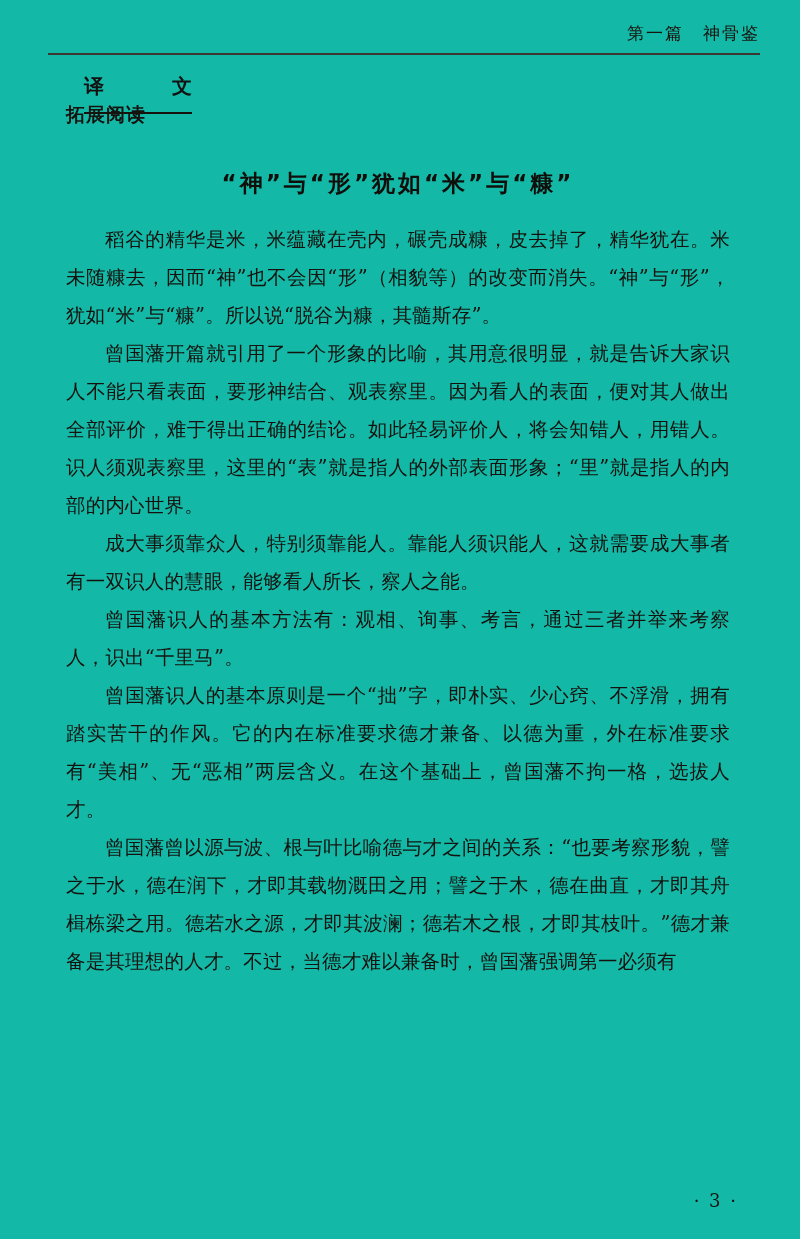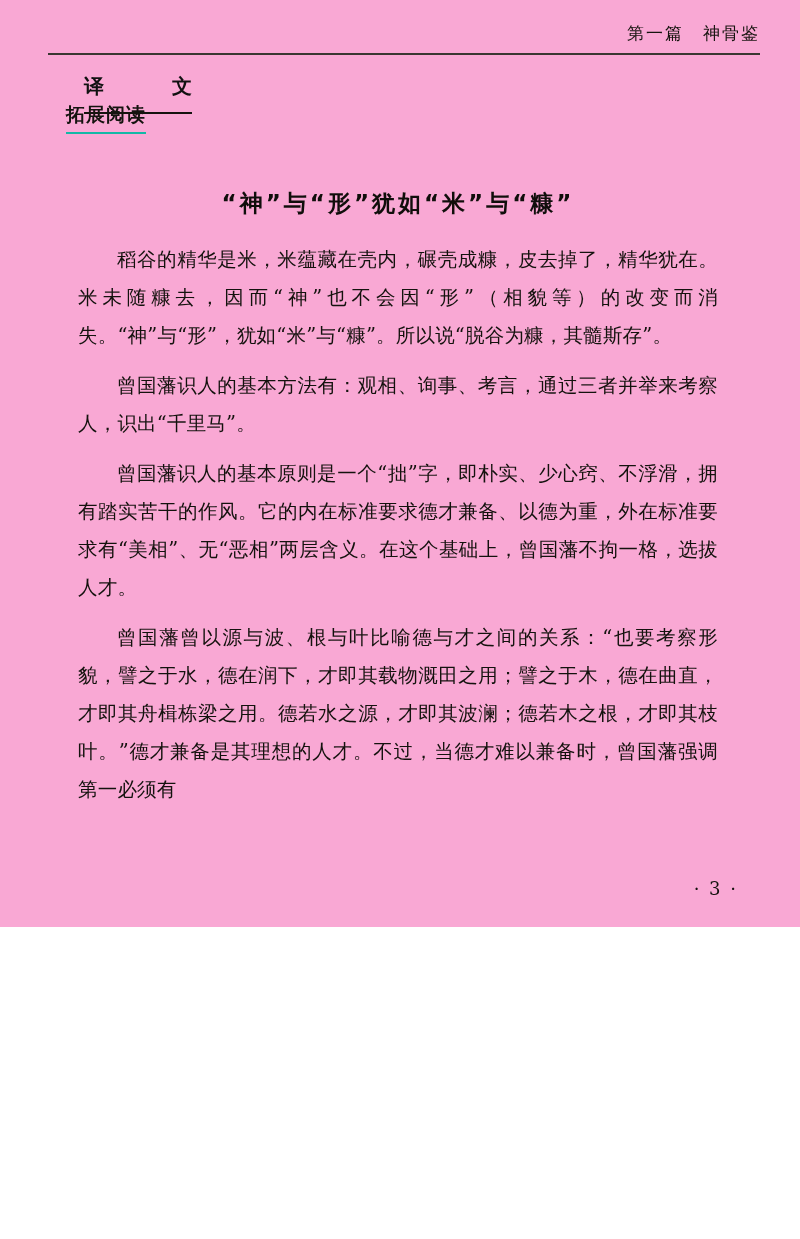--- a/index.html
+++ b/index.html
@@ -3,23 +3,23 @@
 <meta charset="utf-8">
 <style>
   html, body {
     margin: 0;
     padding: 0;
     background: #ffffff;
   }
   .page {
     position: relative;
     width: 800px;
-    height: 927px;
+    height: 1239px;
     margin: 0 auto;
-    background: #f9a8d4;
+    background: #14b8a6;
     overflow: hidden;
     font-family: "DejaVu Serif", "Liberation Serif", serif;
     color: #15130f;
   }
 
   
   .header {
     position: absolute;
     top: 22px;
     left: 48px;
@@ -52,21 +52,21 @@
     top: 66px;
     width: 664px;
   }
 
   .para {
     font-size: 19.5px;
     line-height: 38px;
     text-align: justify;
     text-justify: inter-ideograph;
     letter-spacing: 0.2px;
-    margin: 12px;
+    margin: 0;
     color: #14120e;
   }
   .indent2 { text-indent: 2em; }
 
   
   .translation-block {
     position: relative;
     margin-top: 4px;
     margin-bottom: 0px;
   }
@@ -104,21 +104,21 @@
     letter-spacing: 1px;
     border-bottom: 2px solid #14b8a6;
     padding-bottom: 4px;
     font-family: "DejaVu Sans", "Liberation Sans", sans-serif;
   }
   .article-title {
     text-align: center;
     font-size: 23px;
     font-weight: bold;
     letter-spacing: 3px;
-    margin-top: 54px;
+    margin-top: 34px;
     margin-bottom: 22px;
     font-family: "DejaVu Sans", "Liberation Sans", sans-serif;
     color: #100e0b;
   }
 
   .para + .para { margin-top: 0px; }
 
   
   .page-number {
     position: absolute;
@@ -145,20 +145,22 @@
     <div class="translation-block">
       <div class="label-tag">译文</div>
     </div>
 
     <div>
       <div class="section-label">拓展阅读</div>
 
       <div class="article-title">“神”与“形”犹如“米”与“糠”</div>
 
       <p class="para indent2">稻谷的精华是米，米蕴藏在壳内，碾壳成糠，皮去掉了，精华犹在。米未随糠去，因而“神”也不会因“形”（相貌等）的改变而消失。“神”与“形”，犹如“米”与“糠”。所以说“脱谷为糠，其髓斯存”。</p>
+      <p class="para indent2">曾国藩开篇就引用了一个形象的比喻，其用意很明显，就是告诉大家识人不能只看表面，要形神结合、观表察里。因为看人的表面，便对其人做出全部评价，难于得出正确的结论。如此轻易评价人，将会知错人，用错人。识人须观表察里，这里的“表”就是指人的外部表面形象；“里”就是指人的内部的内心世界。</p>
+      <p class="para indent2">成大事须靠众人，特别须靠能人。靠能人须识能人，这就需要成大事者有一双识人的慧眼，能够看人所长，察人之能。</p>
       <p class="para indent2">曾国藩识人的基本方法有：观相、询事、考言，通过三者并举来考察人，识出“千里马”。</p>
       <p class="para indent2">曾国藩识人的基本原则是一个“拙”字，即朴实、少心窍、不浮滑，拥有踏实苦干的作风。它的内在标准要求德才兼备、以德为重，外在标准要求有“美相”、无“恶相”两层含义。在这个基础上，曾国藩不拘一格，选拔人才。</p>
       <p class="para indent2">曾国藩曾以源与波、根与叶比喻德与才之间的关系：“也要考察形貌，譬之于水，德在润下，才即其载物溉田之用；譬之于木，德在曲直，才即其舟楫栋梁之用。德若水之源，才即其波澜；德若木之根，才即其枝叶。”德才兼备是其理想的人才。不过，当德才难以兼备时，曾国藩强调第一必须有</p>
     </div>
 
   </div>
 
   <div class="page-number">· 3 ·</div>
 
 </div>

